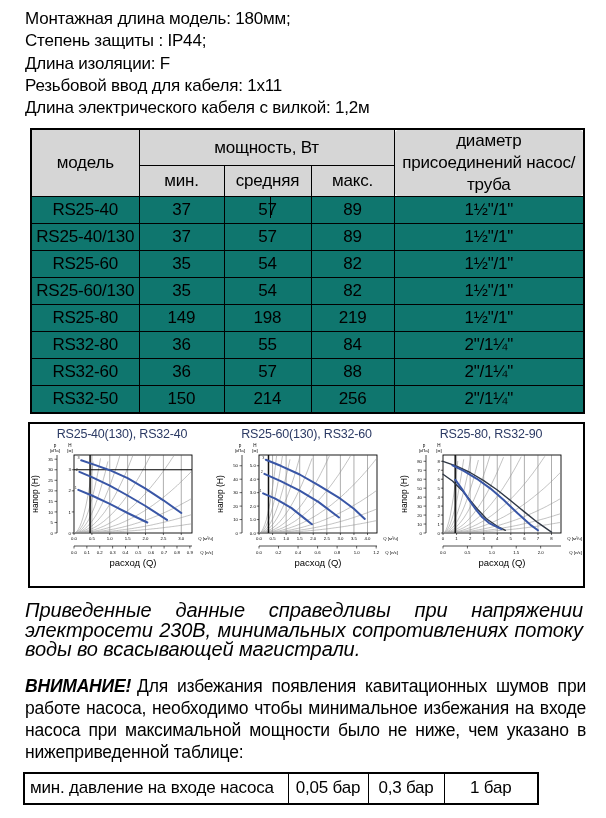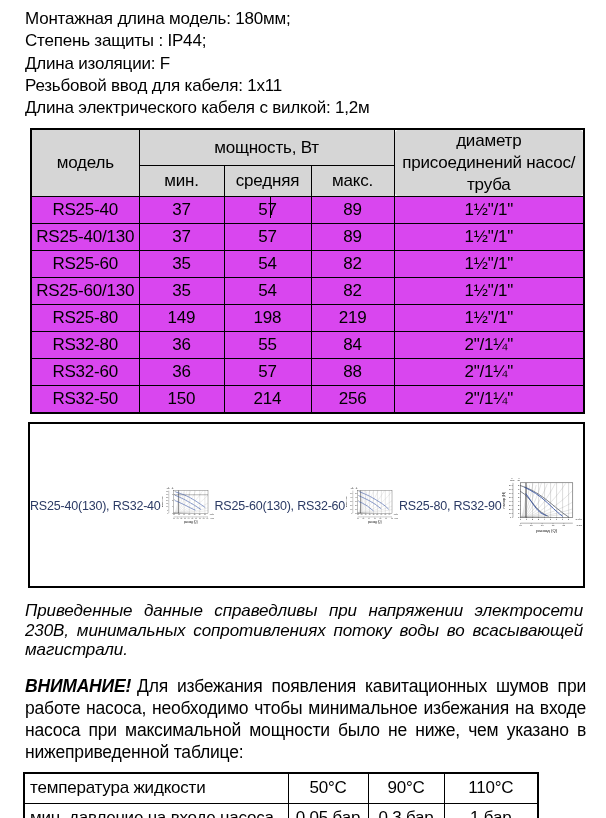--- a/index.html
+++ b/index.html
@@ -11,30 +11,30 @@
   .spec-line{font-size:17px;line-height:22.3px;margin-left:25px;letter-spacing:-0.2px;}
 
   table{border-collapse:collapse;}
   .main-table{margin:9px 0 0 30px;width:553px;table-layout:fixed;border:2px solid #000;}
   .main-table th,.main-table td{border:1px solid #000;text-align:center;
       font-size:17px;font-weight:normal;padding:0;letter-spacing:-0.2px;}
   .main-table thead th{background:#d6d6d6;}
   .main-table thead tr:first-child th{height:32px;}
   .main-table thead tr:last-child th{height:29px;}
   .main-table th.diam{line-height:22px;border-radius:7px;}
-  .main-table tbody td{height:26px;position:relative;background:#d946ef;}
+  .main-table tbody td{height:26px;position:relative;background:#0f766e;}
   .artifact{position:absolute;left:53%;top:-1px;width:1px;height:22px;background:#000;}
 
   .chart-panel{margin:8px 0 0 28px;width:553px;height:160px;border:2px solid #000;
       display:flex;justify-content:space-between;padding:1px 0;background:#fff;}
-  .chart{width:184px;display:flex;align-items:center;}
+  .chart{width:184px;display:flex;flex-direction:column;align-items:center;}
   .chart-title{font-size:12.5px;color:#2b3a64;margin-top:2px;white-space:nowrap;letter-spacing:-0.2px;}
   .chart svg{display:block;}
 
-  .note{font-style:italic;font-size:17px;line-height:19.5px;margin:13px 23px 0 25px;
+  .note{font-style:italic;font-size:20px;line-height:19.5px;margin:13px 23px 0 25px;
       text-align:justify;letter-spacing:-0.1px;}
   .warning{font-size:17.5px;line-height:22px;margin:15px 20px 0 25px;text-align:justify;letter-spacing:-0.2px;}
   .warning .wlabel{font-weight:bold;font-style:italic;margin-right:6px;}
 
   .bottom-table{margin:9px 0 0 23px;width:514px;border:2px solid #000;table-layout:fixed;}
   .bottom-table td{border:1px solid #000;font-size:17px;height:29px;text-align:center;
       padding:0;letter-spacing:-0.2px;}
   .bottom-table td.lbl{text-align:left;padding-left:5px;}
 </style>
 </head>
@@ -442,26 +442,20 @@
 
   <table class="bottom-table">
     <colgroup>
         <col style="width:264px">
         <col style="width:80px">
         <col style="width:76px">
         <col style="width:94px">
       </colgroup>
     <tbody id="bottom-tbody">
         <tr>
-          <td class="lbl">температура жидкости</td>
-          <td>50°C</td>
-          <td>90°C</td>
-          <td>110°C</td>
-        </tr>
-        <tr>
           <td class="lbl">мин. давление на входе насоса</td>
           <td>0,05 бар</td>
           <td>0,3 бар</td>
           <td>1 бар</td>
         </tr>
       </tbody>
   </table>
 
 </div>
 

